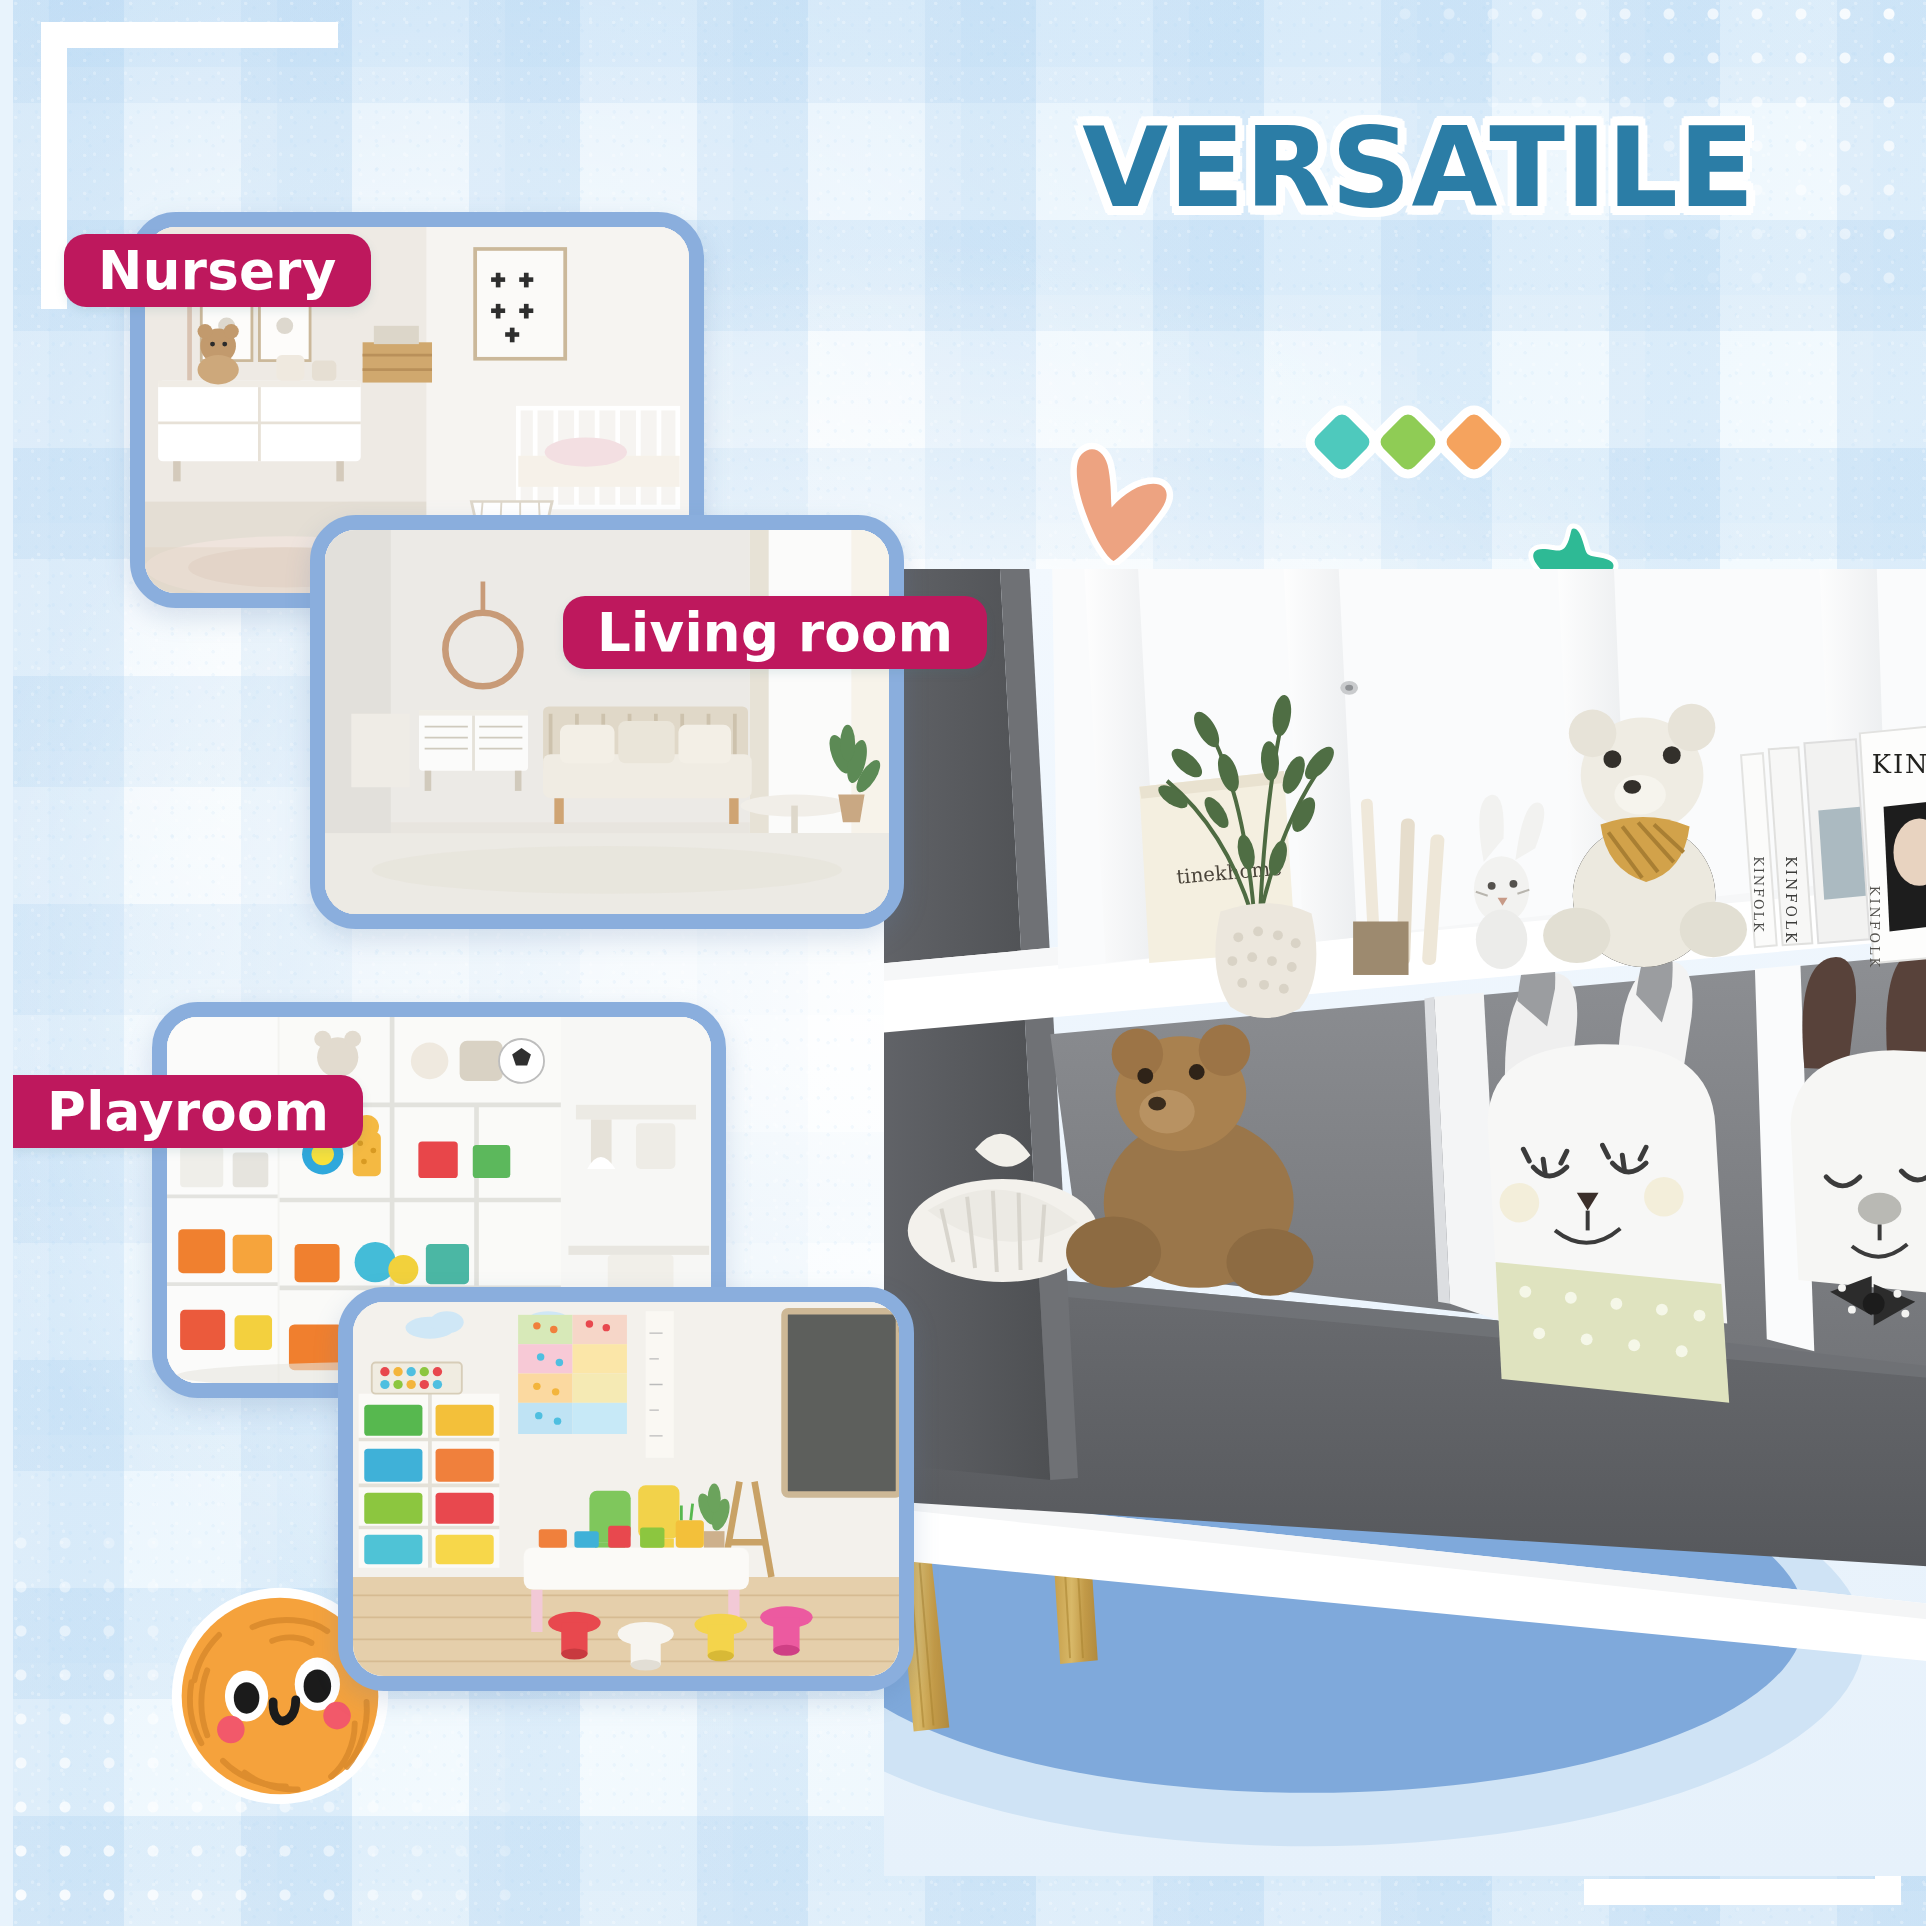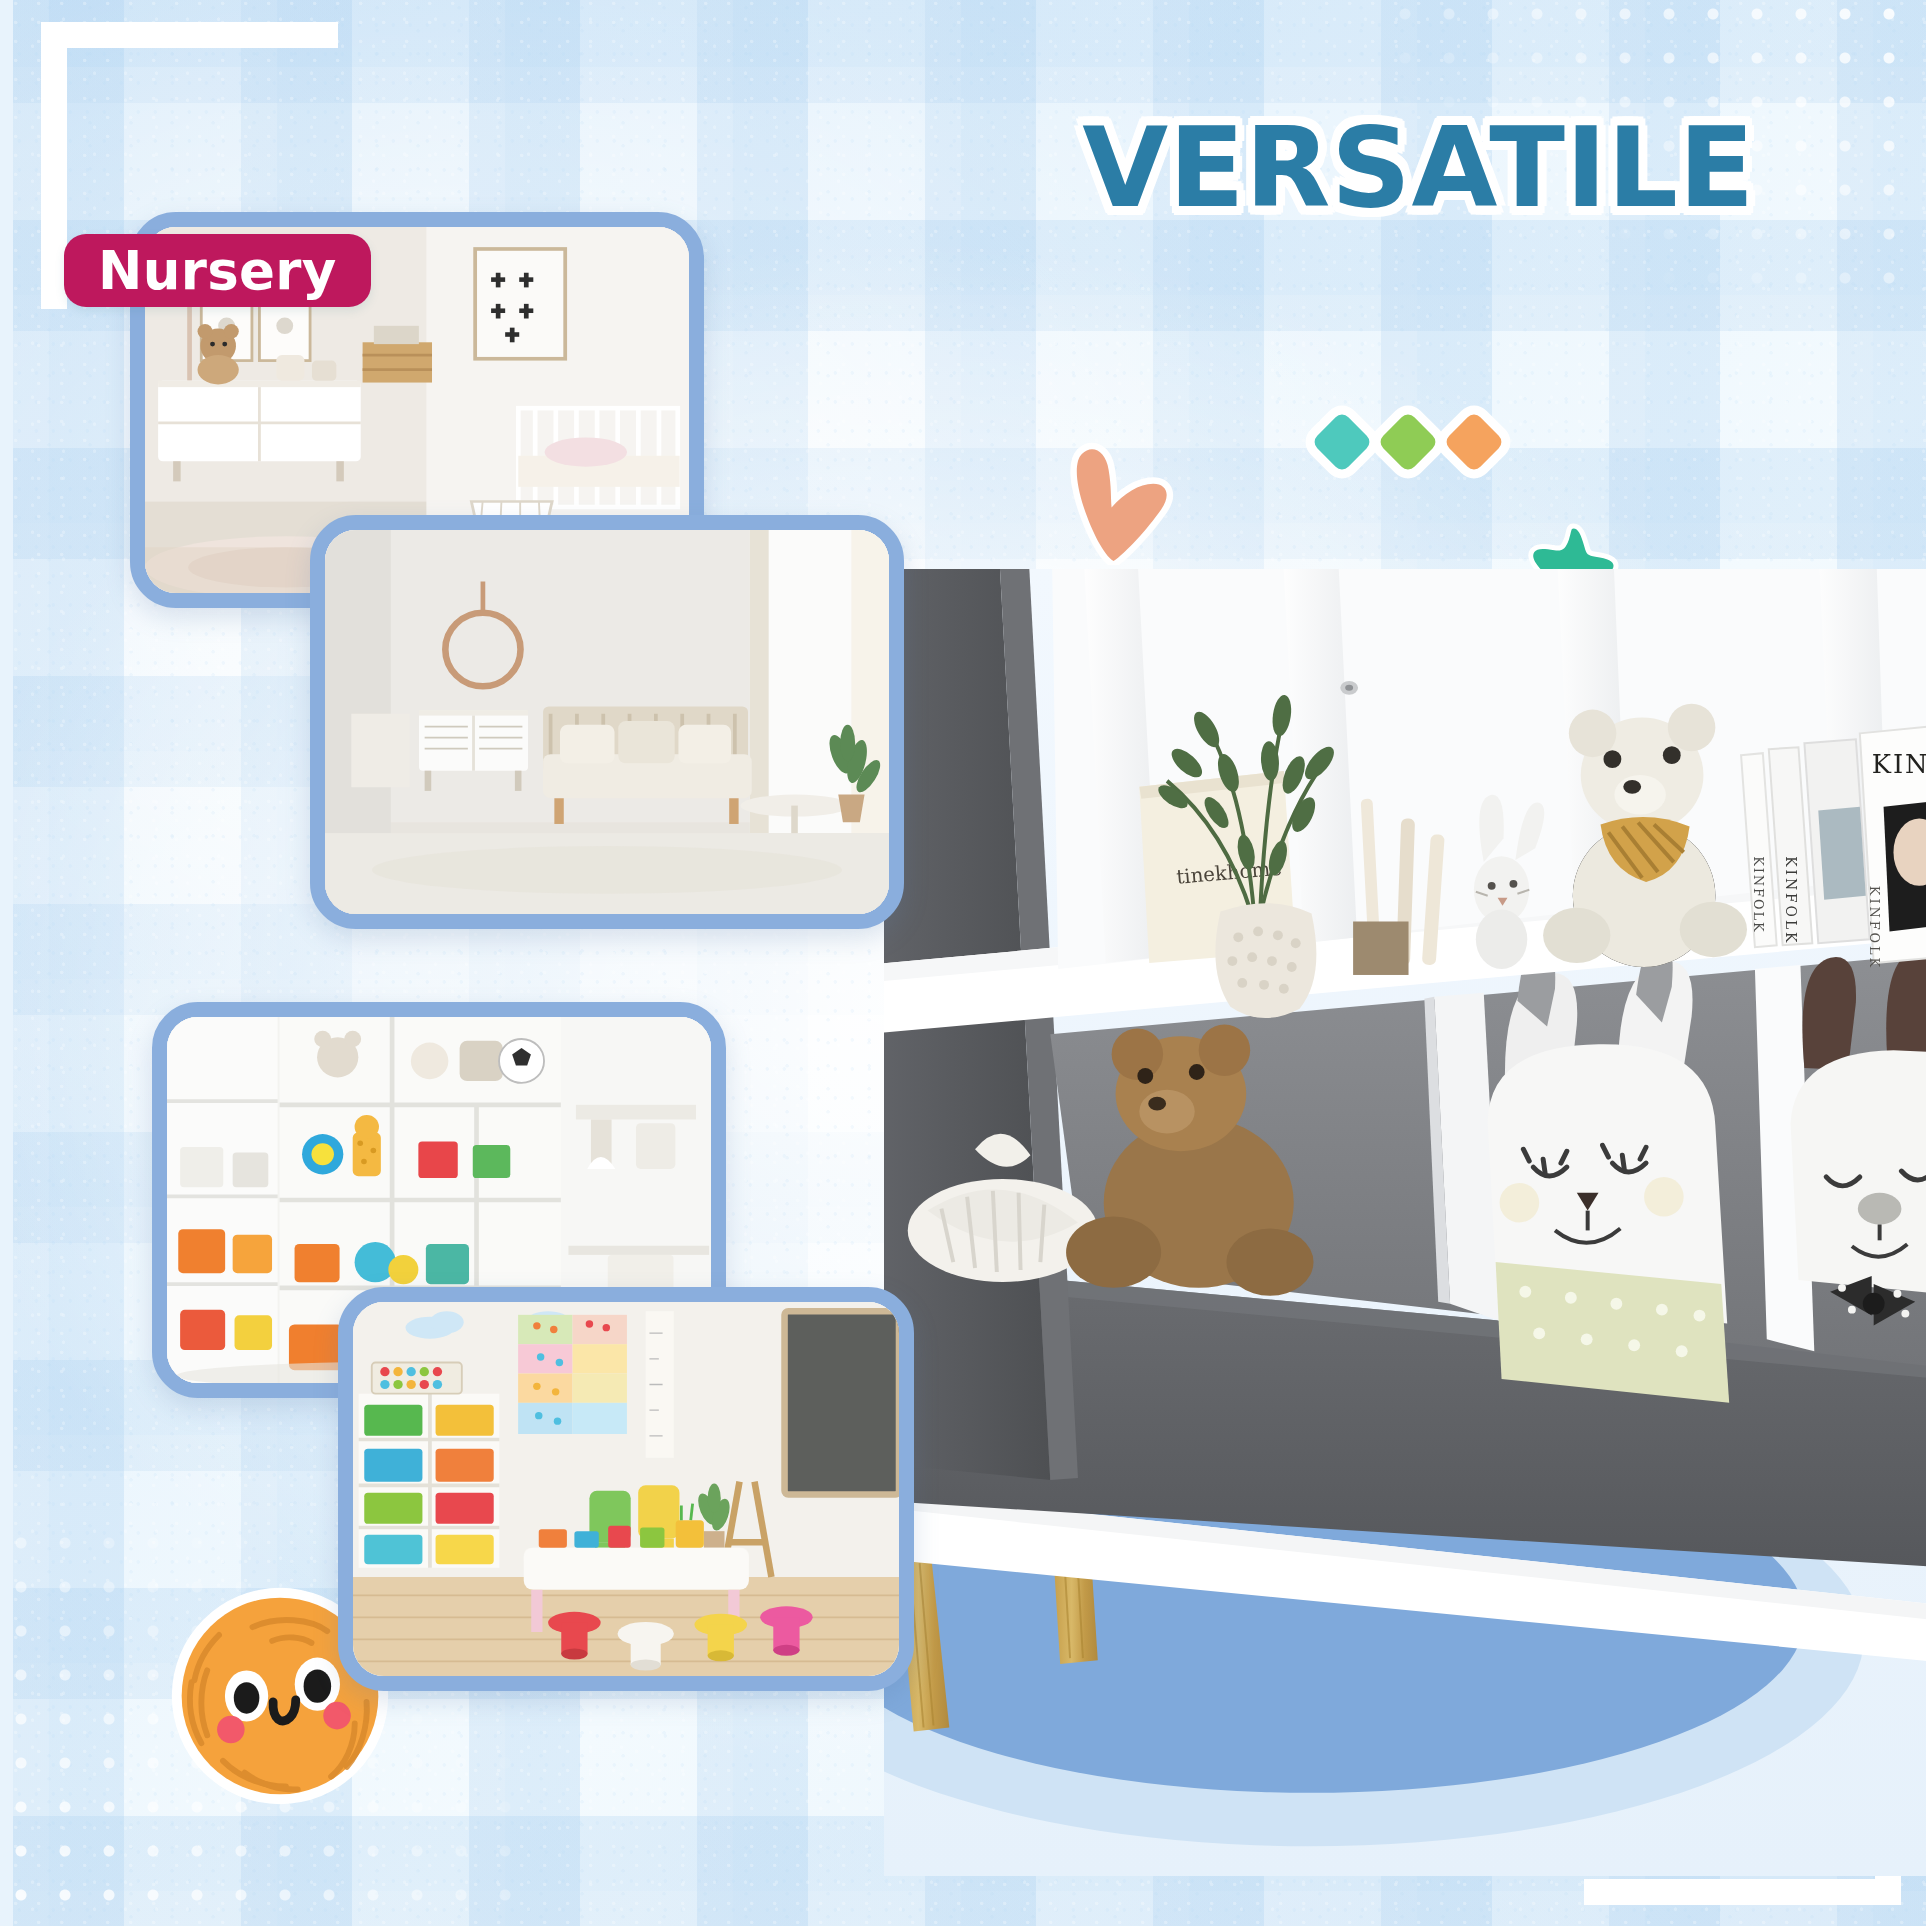--- a/index.html
+++ b/index.html
@@ -866,15 +866,21 @@
         <text x="996" y="320" font-family="DejaVu Serif, serif" font-size="13" fill="#55534f" transform="rotate(90 996 320)" letter-spacing="3">KINFOLK</text>
       </g>
 
       <path d="M-20 396 L1066 296 L1066 324 L-20 424 Z" fill="#ffffff" opacity=".0"></path>
     </svg>
   </div>
 
   <div class="badge badge-nursery">
     <span>Nursery</span>
   </div>
+  <div class="badge badge-living">
+    <span>Living room</span>
+  </div>
+  <div class="badge badge-play">
+    <span>Playroom</span>
+  </div>
 
 </div>
 
 
 </body></html>

